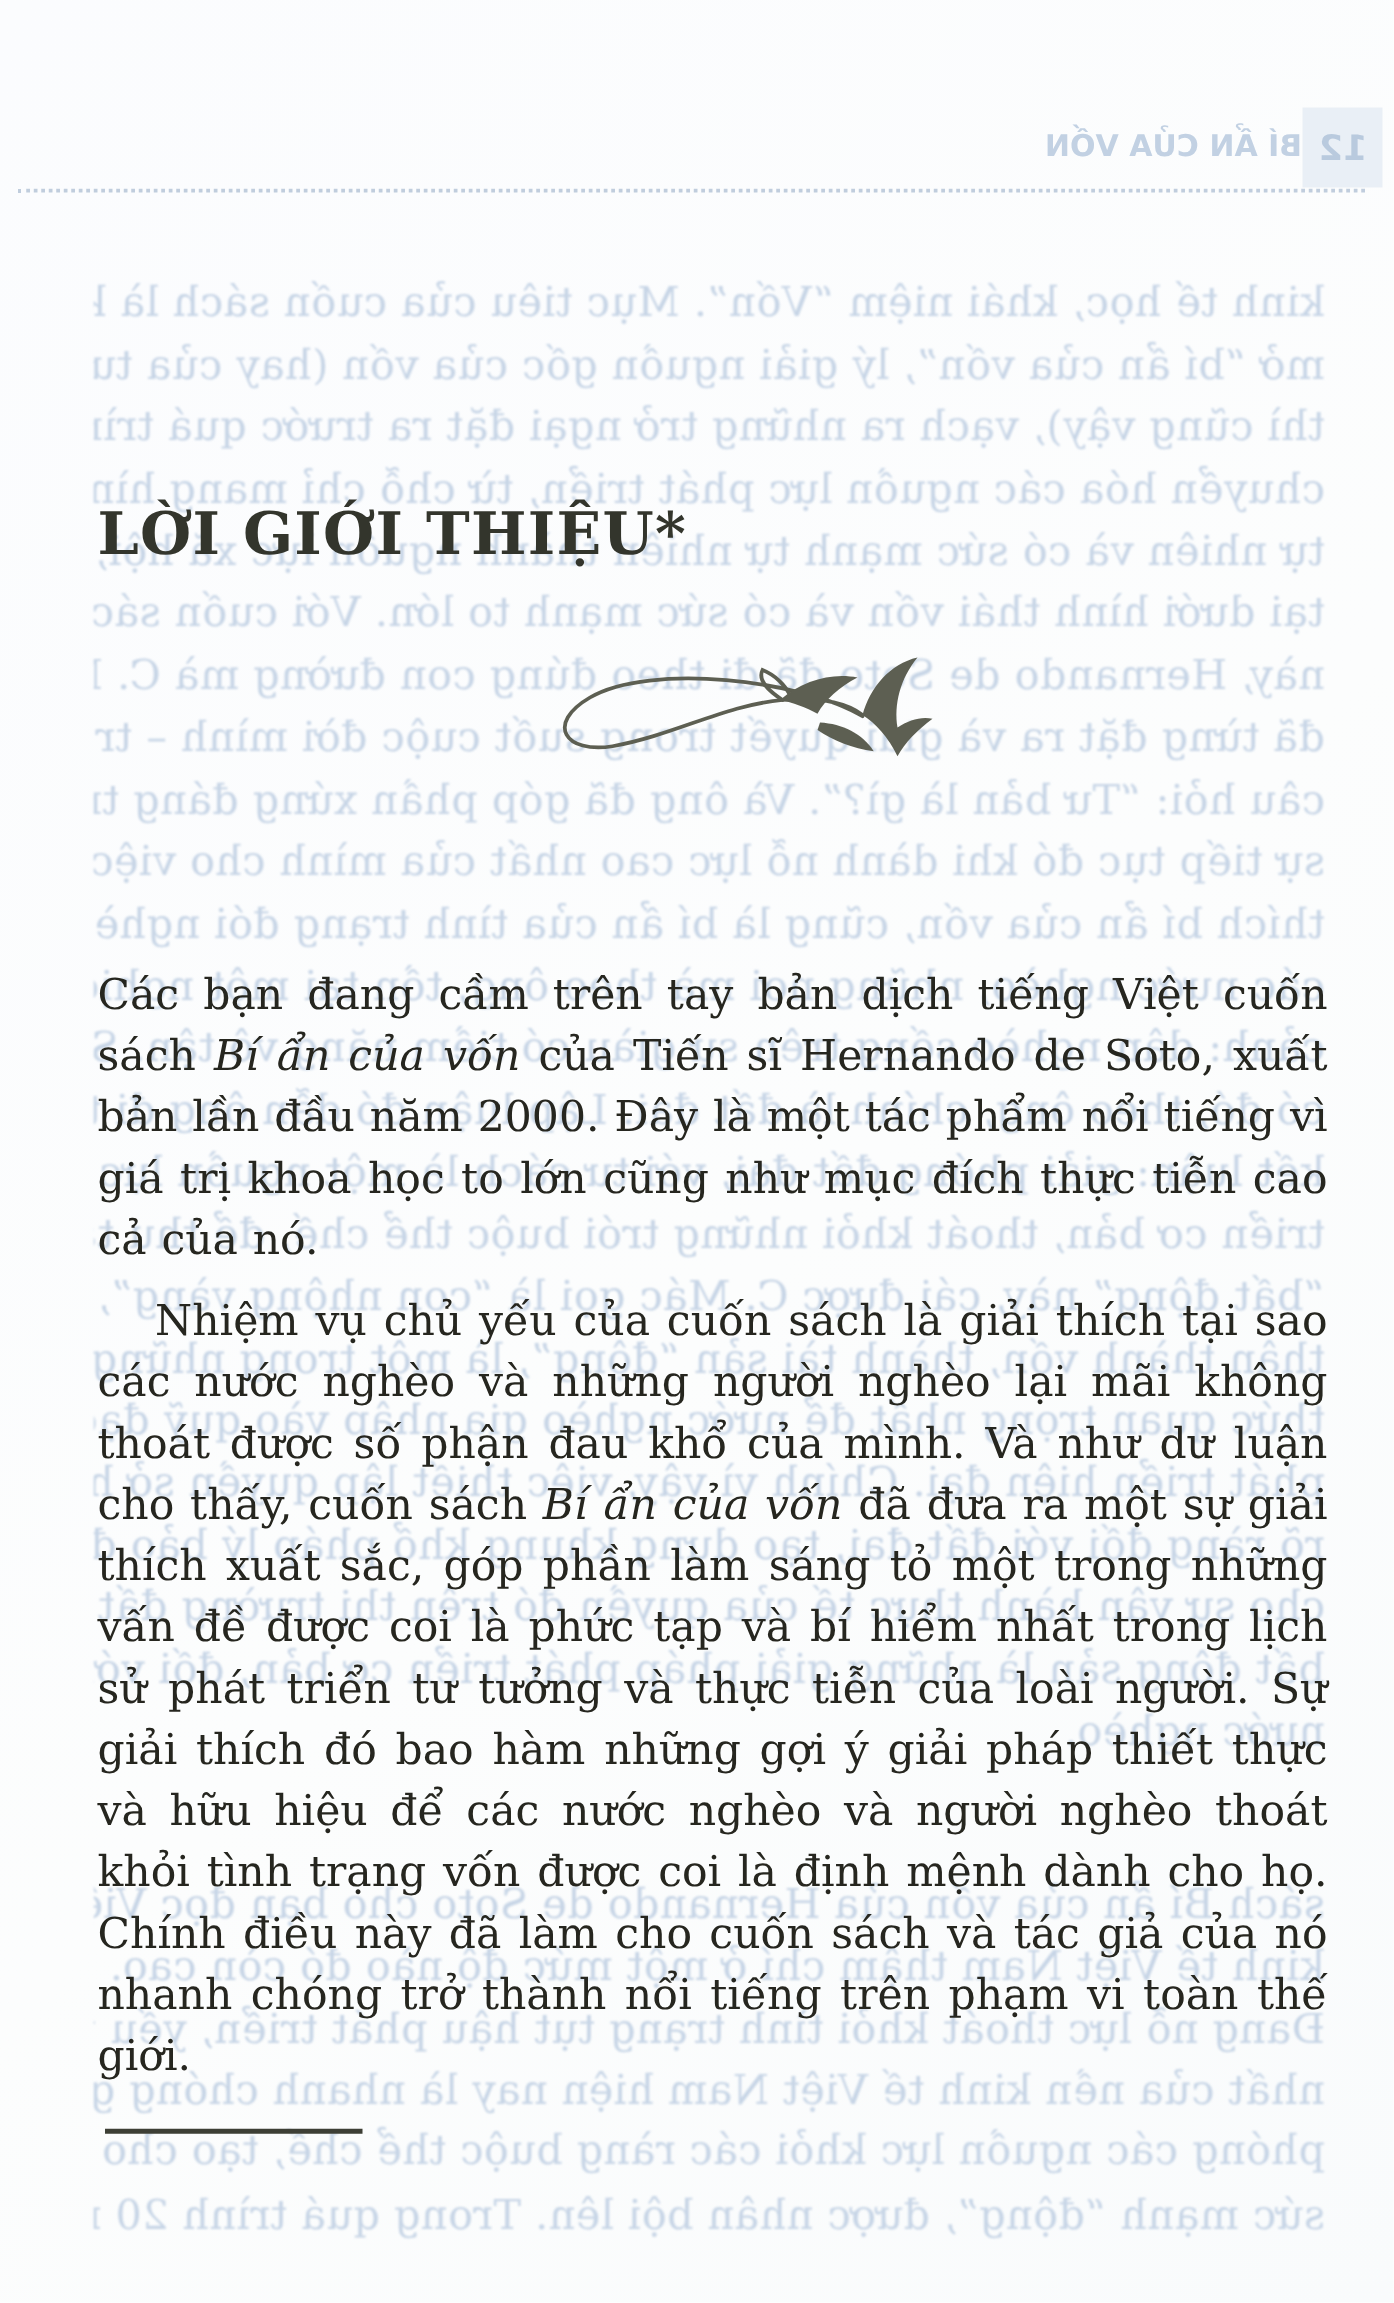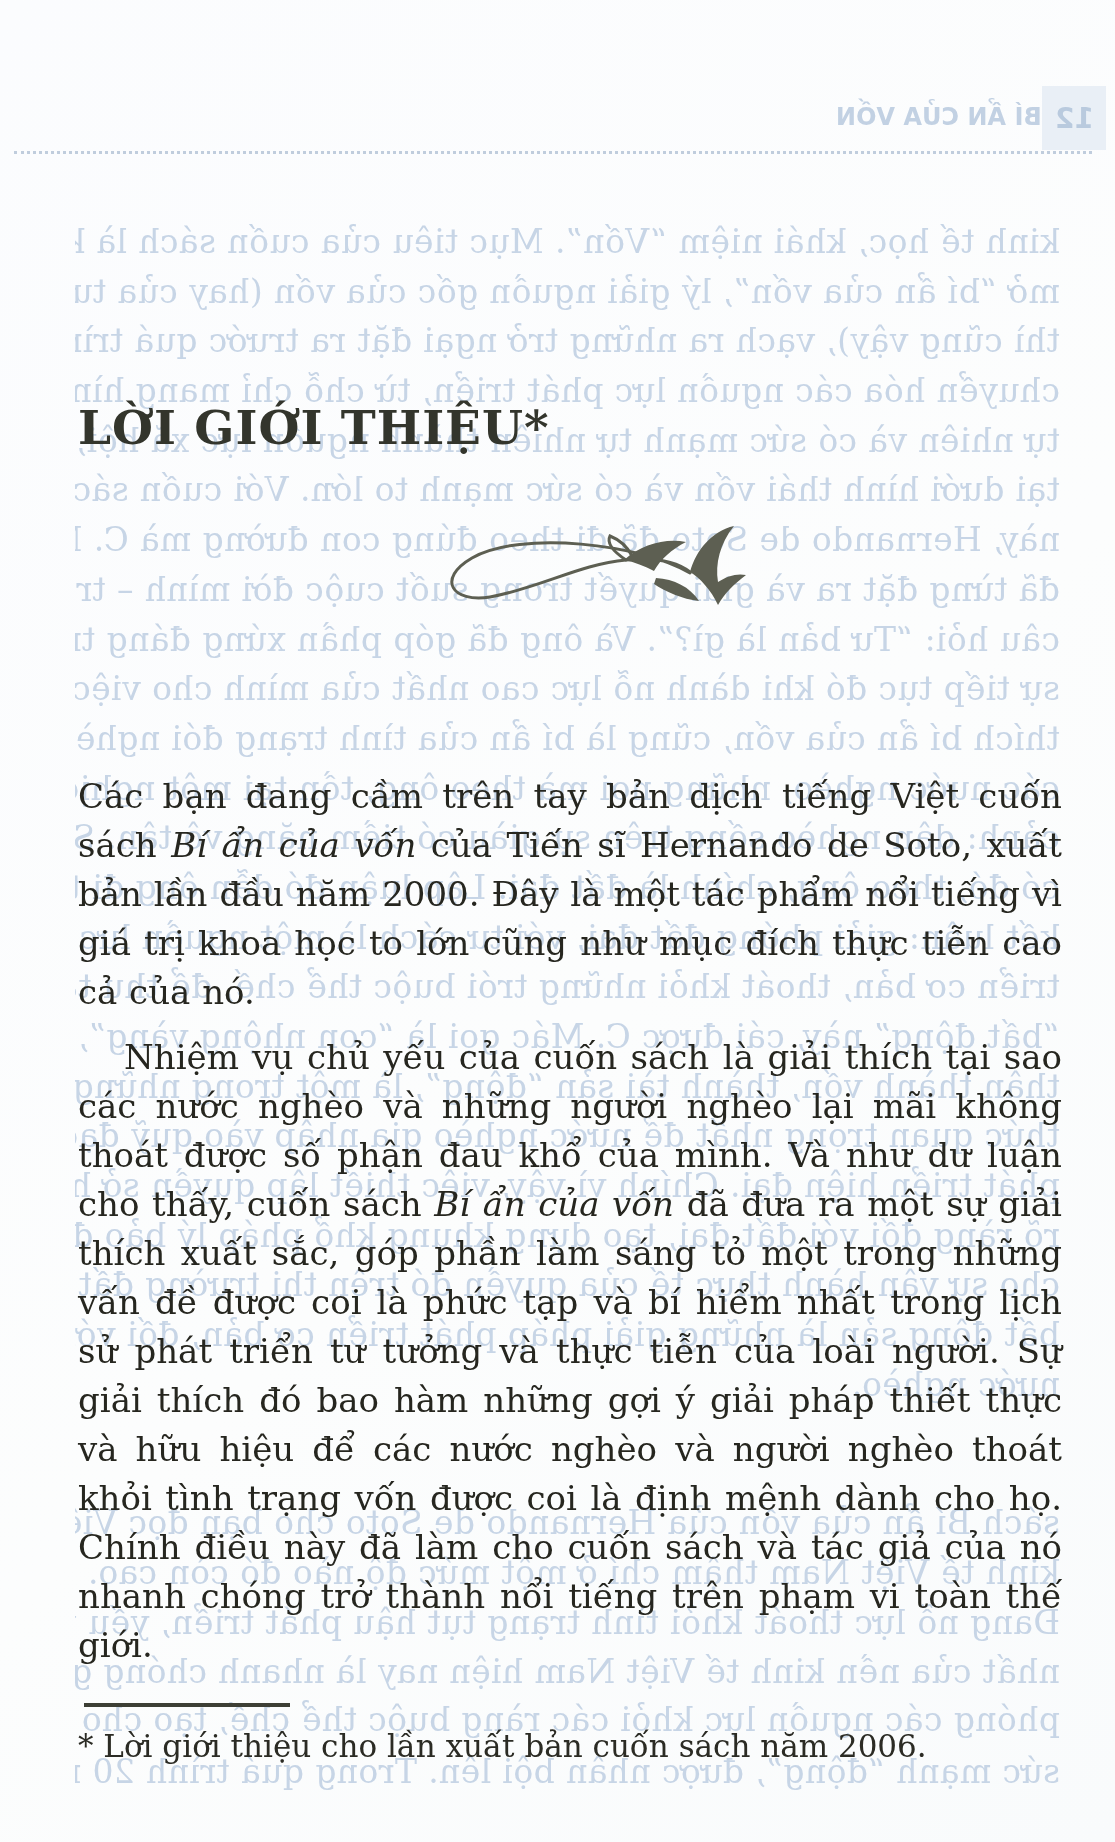--- a/index.html
+++ b/index.html
@@ -127,15 +127,14 @@
       <path d="M228 62 C 246 63, 262 71, 271 85 C 254 83, 238 76, 226 68 Z"></path>
     </g>
   </svg>
 
   <div class="body-text">
       <p class="para"><span>Các bạn đang cầm trên tay bản dịch tiếng Việt cuốn sách </span><em>Bí ẩn của vốn</em><span> của Tiến sĩ Hernando de Soto, xuất bản lần đầu năm 2000. Đây là một tác phẩm nổi tiếng vì giá trị khoa học to lớn cũng như mục đích thực tiễn cao cả của nó.</span></p>
       <p class="para indent"><span>Nhiệm vụ chủ yếu của cuốn sách là giải thích tại sao các nước nghèo và những người nghèo lại mãi không thoát được số phận đau khổ của mình. Và như dư luận cho thấy, cuốn sách </span><em>Bí ẩn của vốn</em><span> đã đưa ra một sự giải thích xuất sắc, góp phần làm sáng tỏ một trong những vấn đề được coi là phức tạp và bí hiểm nhất trong lịch sử phát triển tư tưởng và thực tiễn của loài người. Sự giải thích đó bao hàm những gợi ý giải pháp thiết thực và hữu hiệu để các nước nghèo và người nghèo thoát khỏi tình trạng vốn được coi là định mệnh dành cho họ. Chính điều này đã làm cho cuốn sách và tác giả của nó nhanh chóng trở thành nổi tiếng trên phạm vi toàn thế giới.</span></p>
     </div>
 
   <div class="footnote-rule"></div>
-  <p class="footnote">* Lời giới thiệu cho lần xuất bản cuốn sách năm 2006.</p>
 
 </div>
 
 </body></html>

